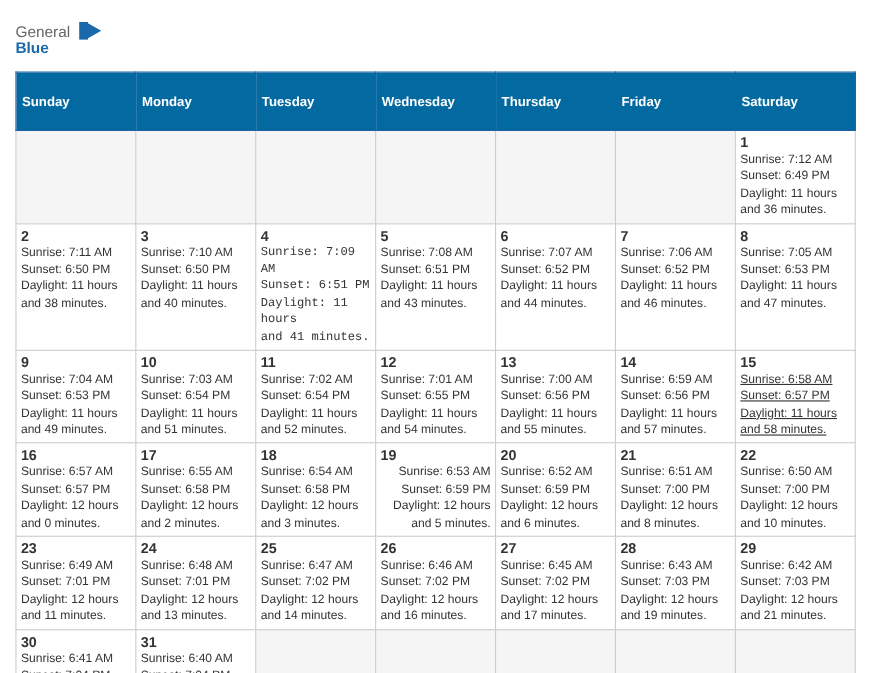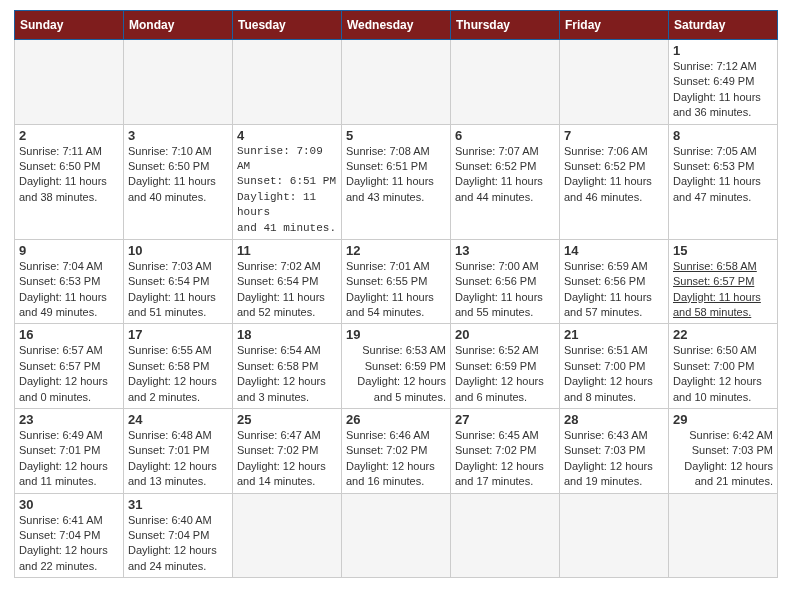--- a/index.html
+++ b/index.html
@@ -39,24 +39,24 @@
     .location-title {
       font-size: 14px;
       color: #555;
     }
     .calendar {
       width: 100%;
       border-collapse: collapse;
       table-layout: fixed;
     }
     .calendar th {
-      background: #7f1d1d;
+      background: #0369a1;
       color: #fff;
       text-align: left;
-      padding: 7px 5px;
+      padding: 19px 5px;
       font-size: 12px;
       font-weight: bold;
       border: 1px solid #1a5fa0;
     }
     .calendar td {
       border: 1px solid #ccc;
       vertical-align: top;
       padding: 3px 4px;
       font-size: 9.5px;
       color: #333;
@@ -79,20 +79,40 @@
       line-height: 1.4;
     }
     .last-row td {
       height: 58px;
     }
   </style>
 </head>
 <body>
 
 <div class="page">
+  <div class="header-row">
+    <div class="logo-area">
+      <div>
+        <svg width="80" height="40" viewBox="0 0 80 40">
+
+          <text x="0" y="20" font-family="Arial" font-size="14" fill="#666">General</text>
+          <text x="0" y="34" font-family="Arial" font-size="14" fill="#1a6aab" font-weight="bold">Blue</text>
+
+          <polygon points="62,8 78,8 78,28 62,28" fill="#1a6aab" opacity="0"></polygon>
+
+          <polygon points="64,6 78,14 64,22" fill="#1a6aab"></polygon>
+          <rect x="58" y="6" width="8" height="16" fill="#1a6aab"></rect>
+        </svg>
+      </div>
+    </div>
+    <div class="title-area">
+      <div class="month-title"></div>
+      <div class="location-title"></div>
+    </div>
+  </div>
 
   <table class="calendar">
     <thead>
       <tr>
       <th>Sunday</th>
           <th>Monday</th>
           <th>Tuesday</th>
           <th>Wednesday</th>
           <th>Thursday</th>
           <th>Friday</th>
@@ -306,21 +326,21 @@
           </td>
           <td>
             <span class="day-number">28</span>
             <div class="day-info" style="white-space: pre-line;">Sunrise: 6:43 AM
 Sunset: 7:03 PM
 Daylight: 12 hours
 and 19 minutes.</div>
           </td>
           <td>
             <span class="day-number">29</span>
-            <div class="day-info" style="white-space: pre-line; text-align: right;">Sunrise: 6:42 AM
+            <div class="day-info" style="white-space: pre-line;">Sunrise: 6:42 AM
 Sunset: 7:03 PM
 Daylight: 12 hours
 and 21 minutes.</div>
           </td>
         </tr>
         <tr class="last-row">
           <td>
             <span class="day-number">30</span>
             <div class="day-info" style="white-space: pre-line;">Sunrise: 6:41 AM
 Sunset: 7:04 PM

